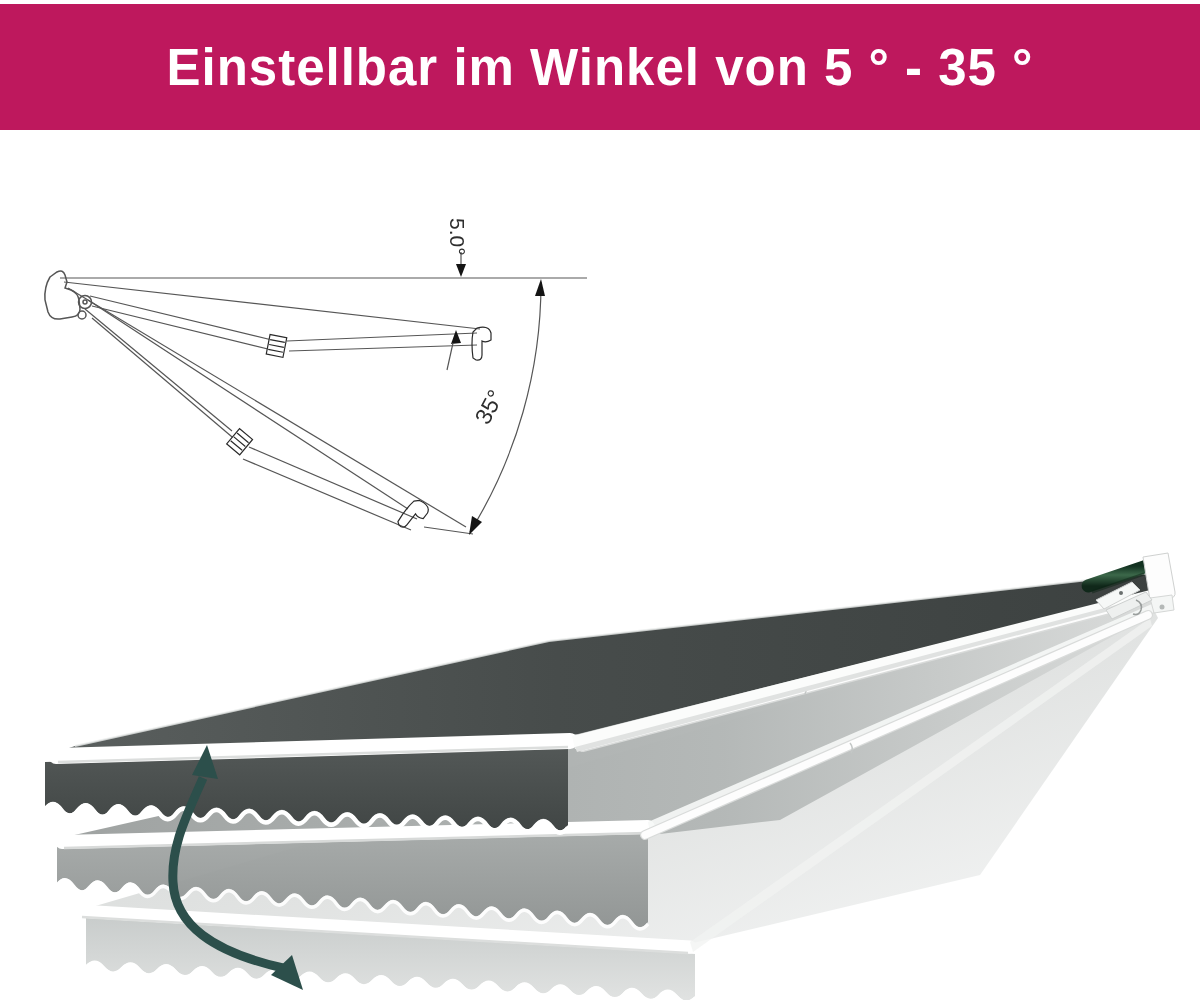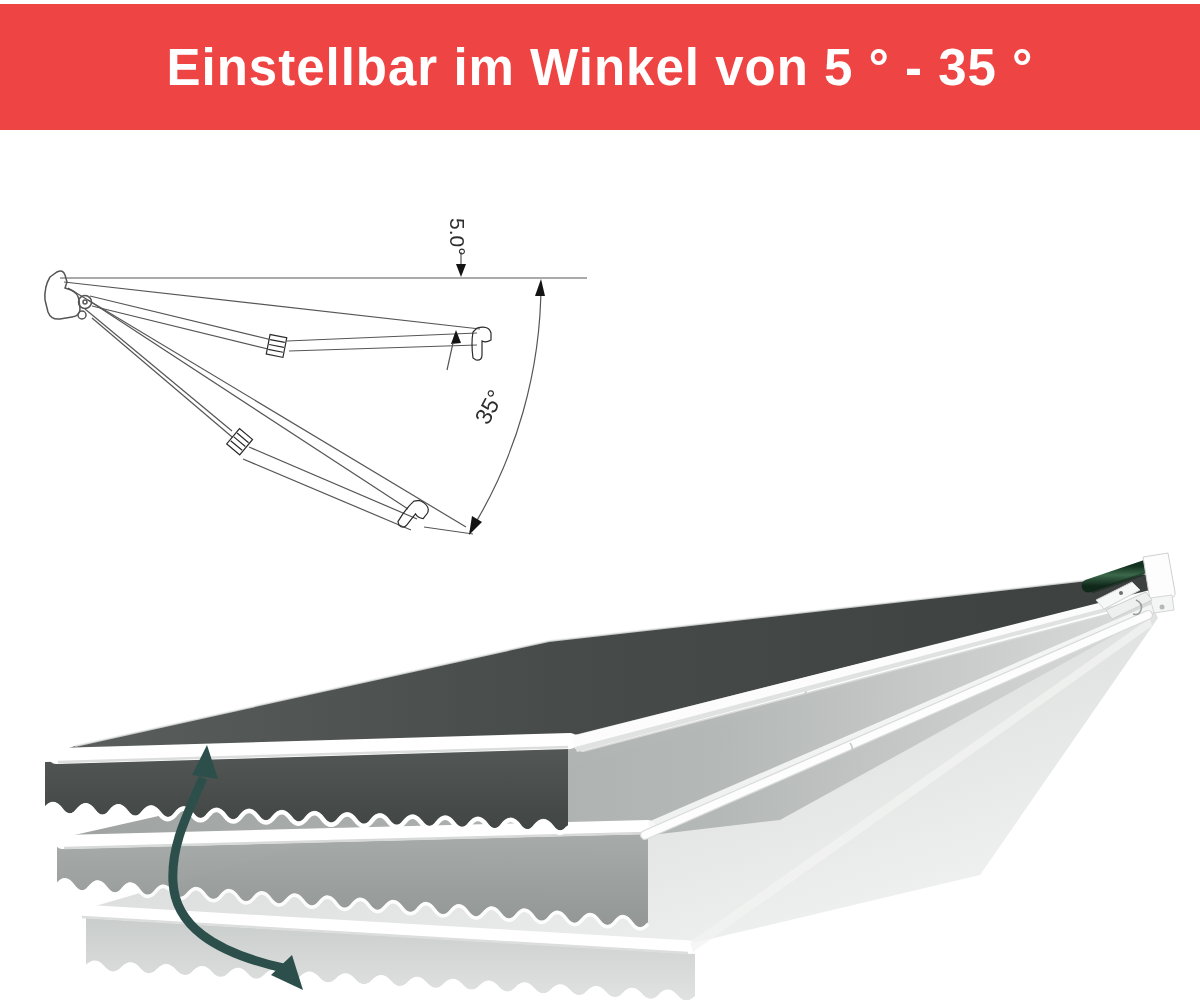--- a/index.html
+++ b/index.html
@@ -8,21 +8,21 @@
   .banner{position:absolute;left:0;top:4px;width:1200px;height:126px;
           display:flex;align-items:center;justify-content:center;}
   .banner-title{color:#fff;font-size:51px;font-weight:700;letter-spacing:1px;white-space:nowrap;}
   .art{position:absolute;left:0;top:130px;width:1200px;height:870px;}
   svg text.dim{font-family:"Liberation Sans",sans-serif;fill:#2e2e2e;}
 </style>
 </head>
 <body>
 <div class="page">
 
-  <div class="banner" style="background: #ef4444;">
+  <div class="banner" style="background: #be185d;">
     <span class="banner-title" style="color: rgb(255, 255, 255);">Einstellbar im Winkel von 5 ° - 35 °</span>
   </div>
 
   <svg class="art" viewBox="0 0 1200 870">
     <defs>
       <linearGradient id="fabTop" x1="0" y1="0" x2="1" y2="0">
         <stop offset="0" stop-color="#5a5f5e"></stop>
           <stop offset="0.45" stop-color="#474c4b"></stop>
         <stop offset="1" stop-color="#3c4140"></stop>
       </linearGradient>

